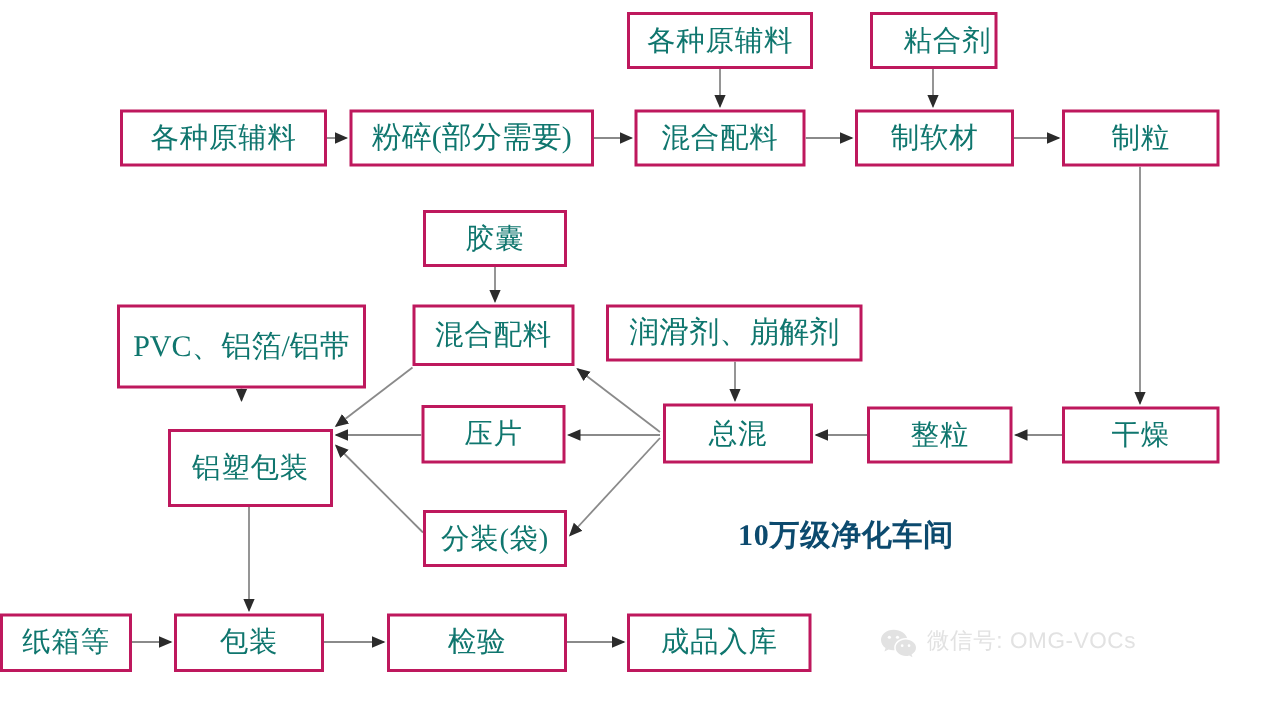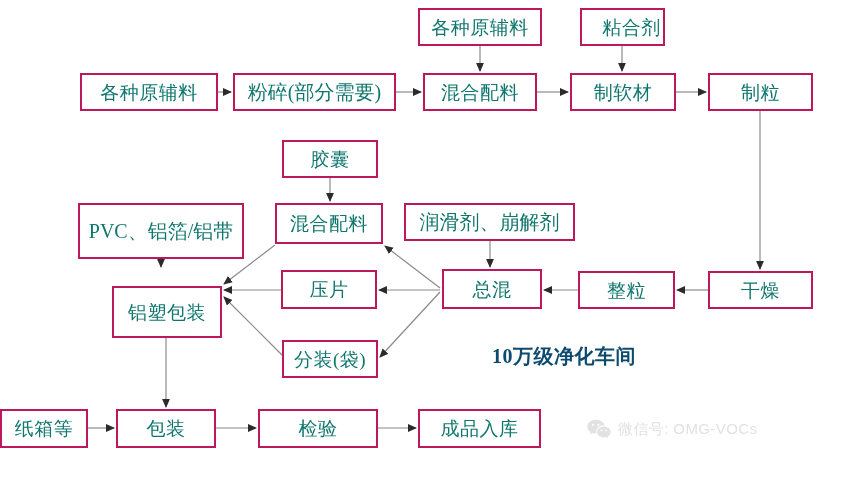--- a/index.html
+++ b/index.html
@@ -51,21 +51,20 @@
     position: absolute;
     left: 0;
     top: 0;
     width: 852px;
     height: 485px;
     z-index: 1;
   }
   .watermark {
     position: absolute;
     display: flex;
-    align-items: center;
     gap: 6px;
     z-index: 2;
     opacity: 1;
   }
   .watermark-text {
     font-family: "Liberation Sans", "DejaVu Sans", sans-serif;
     font-size: 15px;
     color: #e2e2e2;
     white-space: nowrap;
     letter-spacing: 0.4px;

